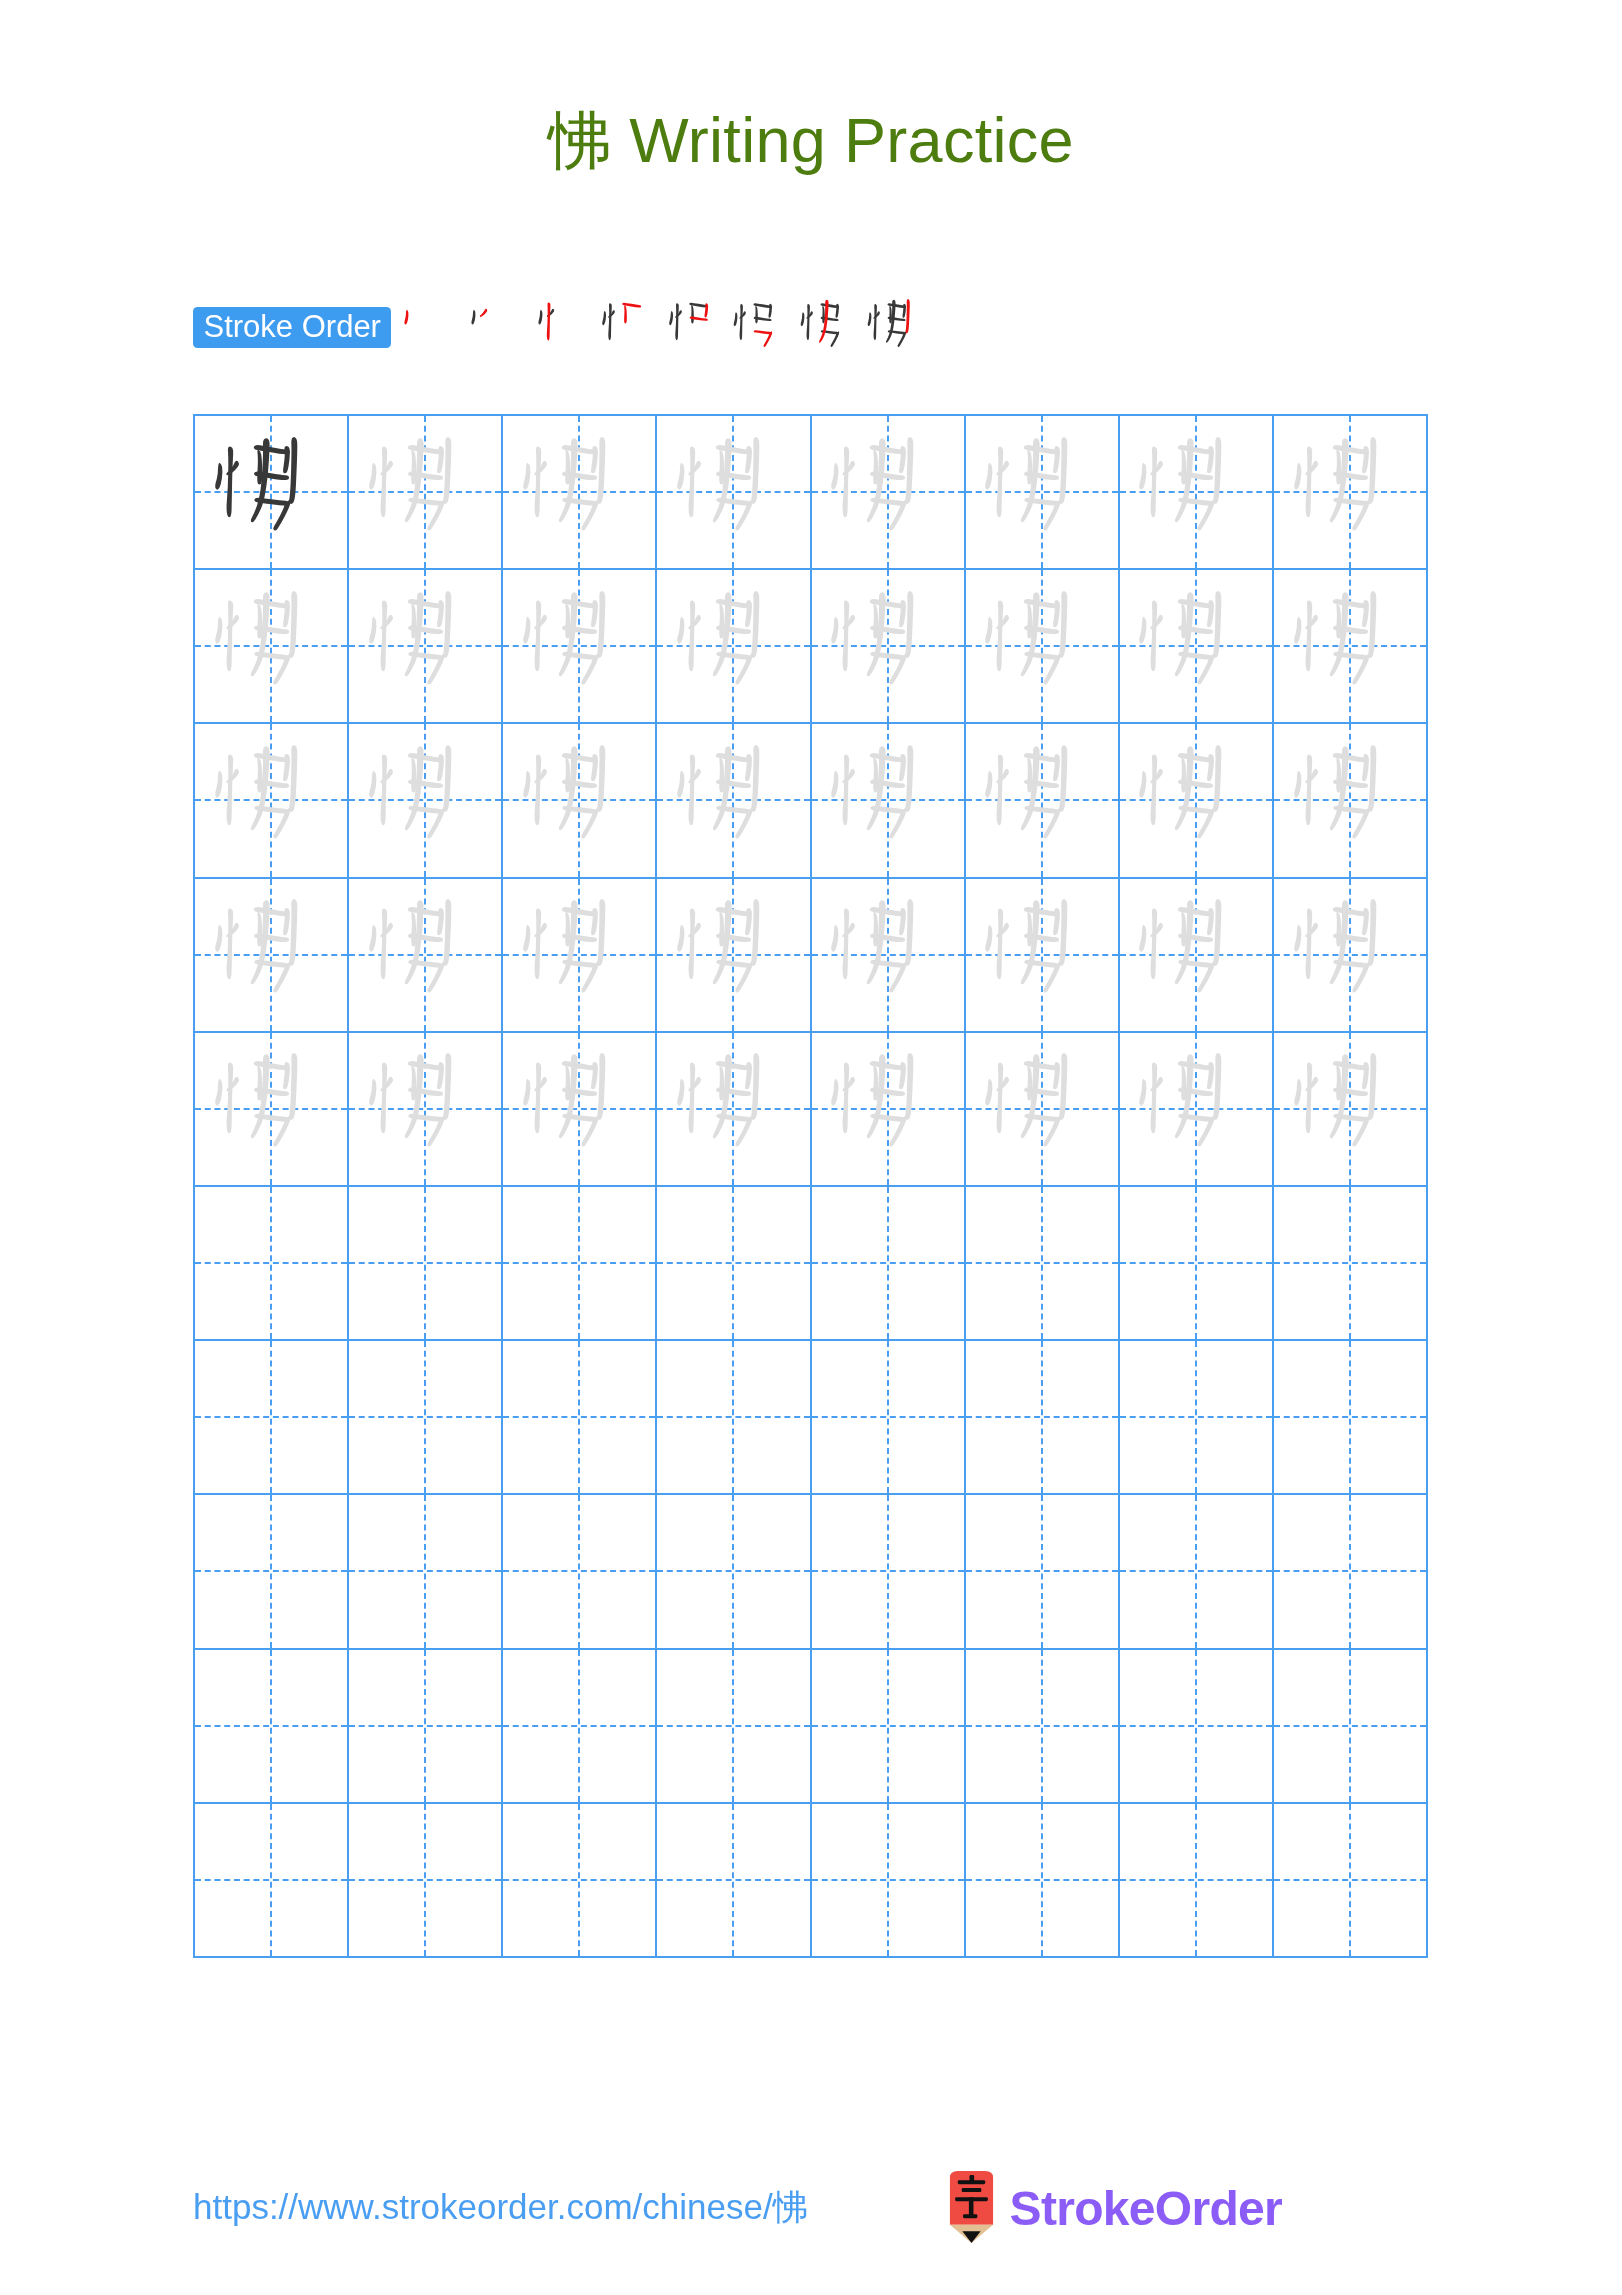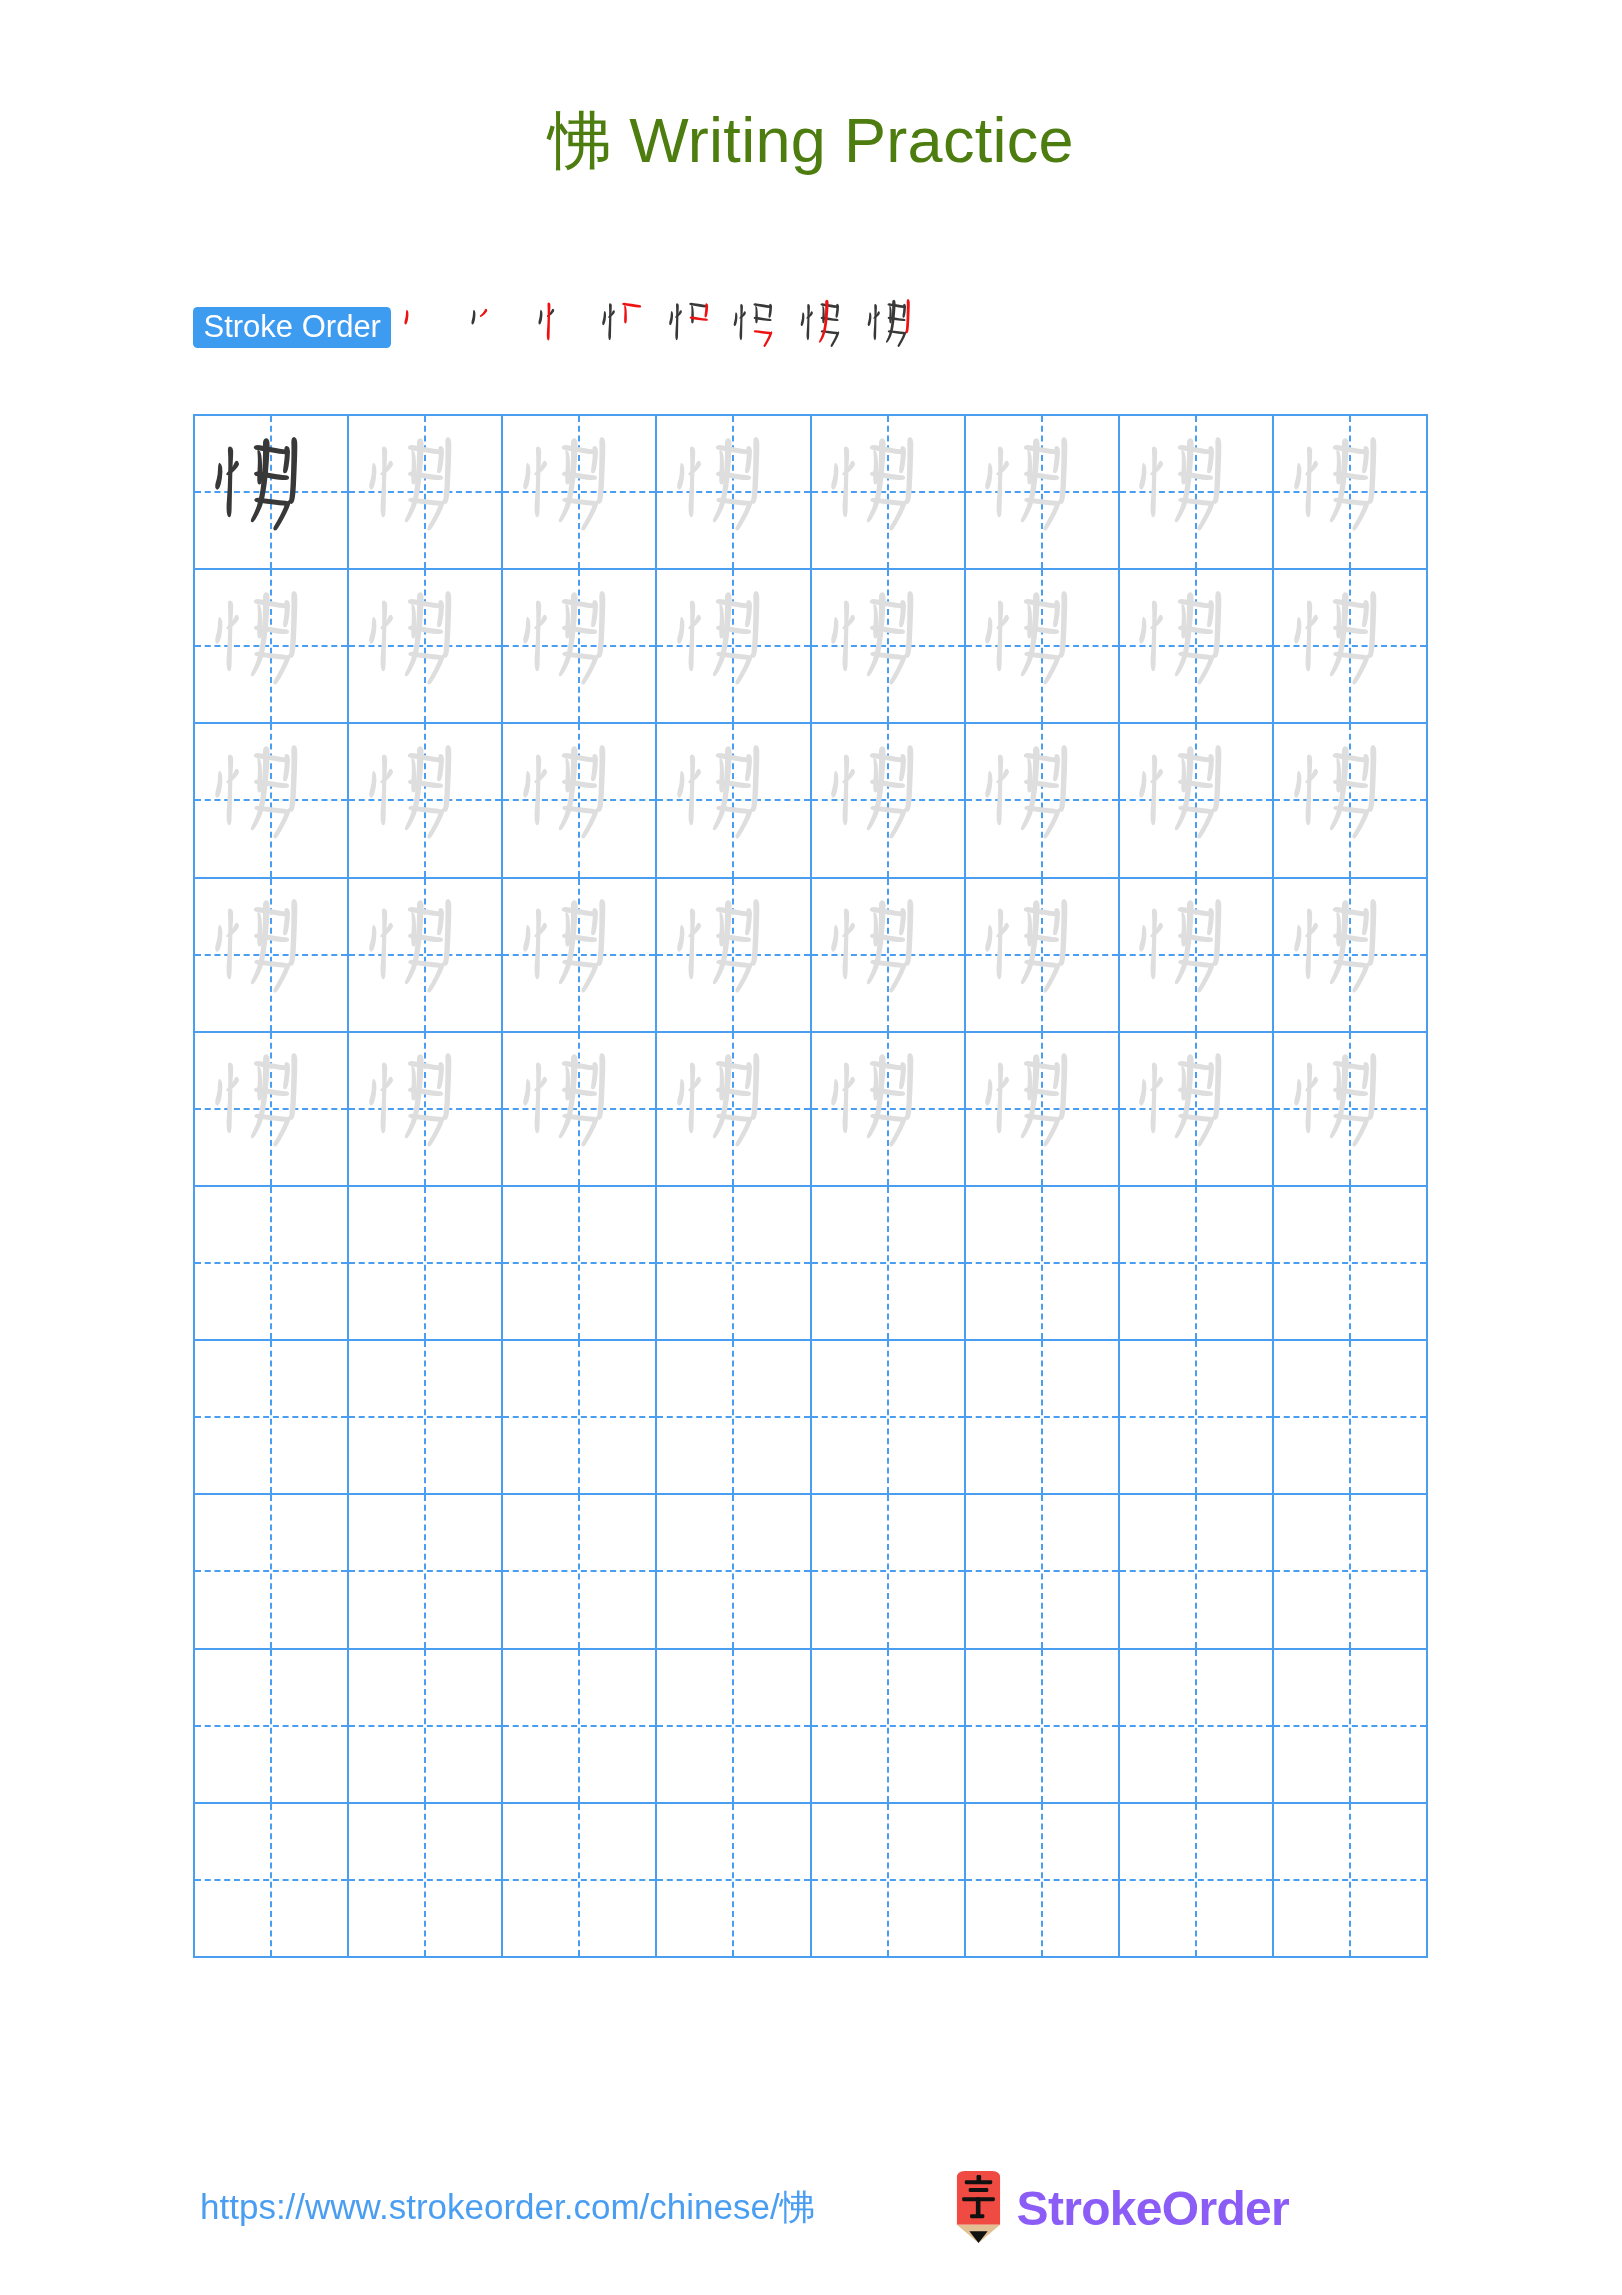--- a/index.html
+++ b/index.html
@@ -120,21 +120,21 @@
     width: 86%;
     height: 86%;
     display: block;
   }
   .char-dark path { fill: #383838; }
   .char-light path { fill: #dedede; }
 
   
   .footer {
     position: absolute;
-    left: 7px;
+    left: 0;
     top: 2179px;
     width: 1476px;
     height: 79px;
   }
   .footer-url {
     position: absolute;
     left: 193px;
     top: 5.2px;
     color: #4a9ef2;
     font-size: 35px;

